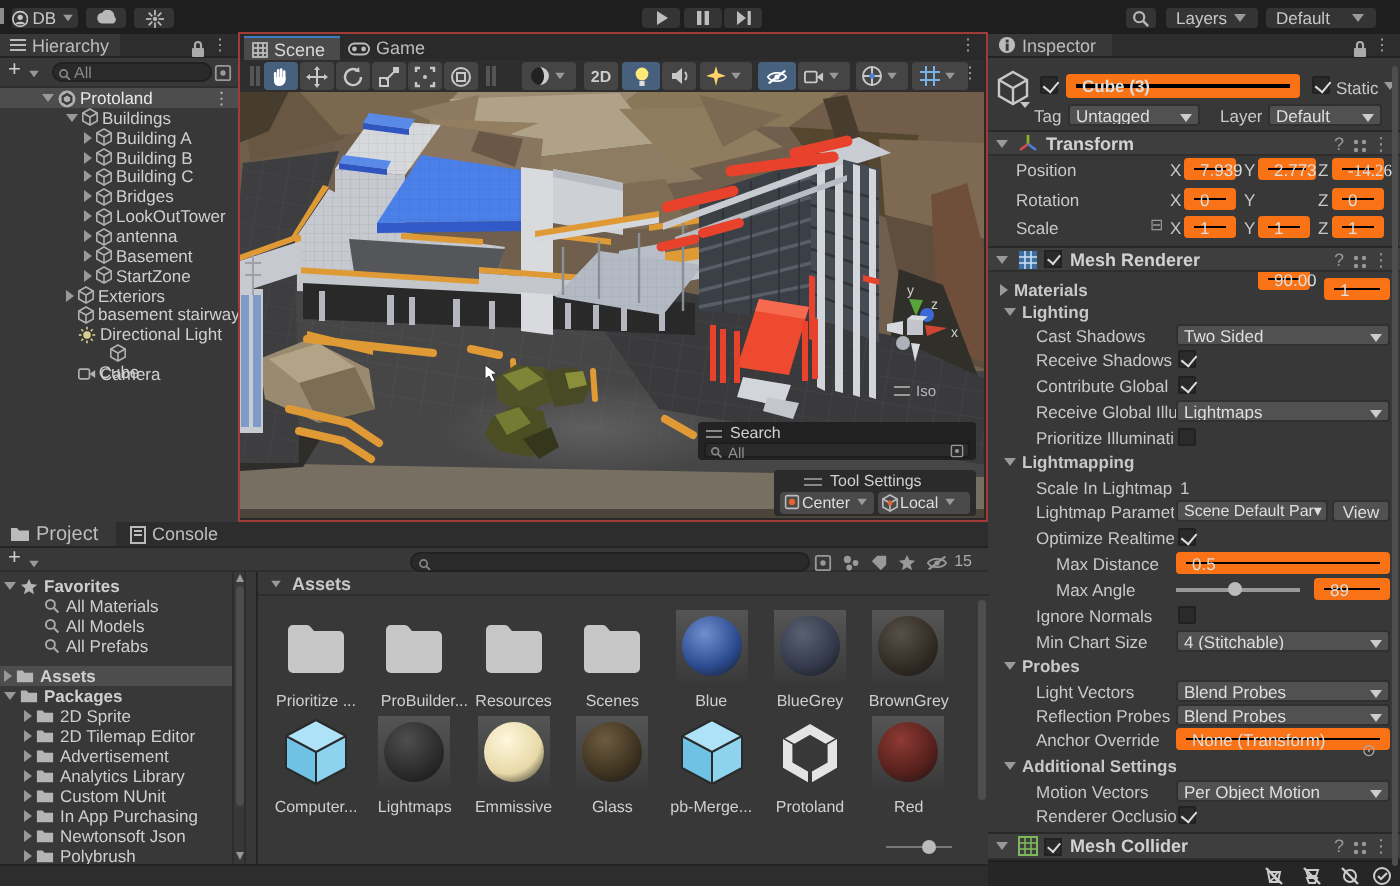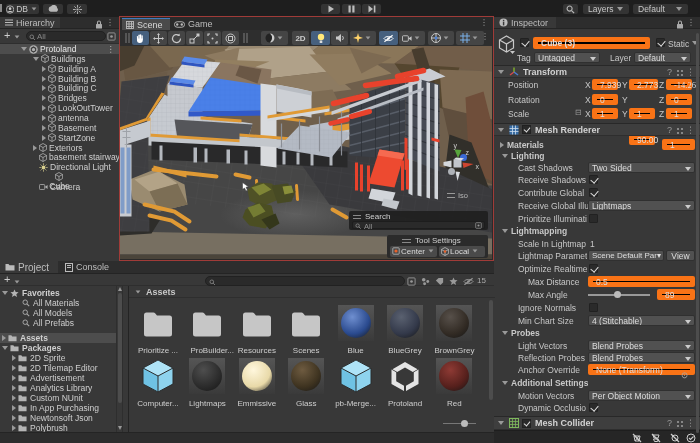--- a/index.html
+++ b/index.html
@@ -798,21 +798,21 @@
         <div class="irow bold" style="left:8px;top:298px;"><span class="arr d" style="margin-right:3px"></span>Probes</div>
         <div class="irow" style="left:24px;top:311px;">Light Vectors</div>
         <div class="dd" style="left:94px;top:311px;width:107px;">Blend Probes<span class="caret"></span></div>
         <div class="irow" style="left:24px;top:323px;">Reflection Probes</div>
         <div class="dd" style="left:94px;top:323px;width:107px;">Blend Probes<span class="caret"></span></div>
         <div class="irow" style="left:24px;top:335px;">Anchor Override</div>
         <div class="fld" style="left:94px;top:335px;width:107px;">None (Transform)<span style="position:absolute;right:2px;top:1px;color:#aaa;">⊙</span></div>
         <div class="irow bold" style="left:8px;top:348px;"><span class="arr d" style="margin-right:3px"></span>Additional Settings</div>
         <div class="irow" style="left:24px;top:361px;">Motion Vectors</div>
         <div class="dd" style="left:94px;top:361px;width:107px;">Per Object Motion<span class="caret"></span></div>
-        <div class="irow" style="left:24px;top:373px;">Dynamic Occlusio</div>
+        <div class="irow" style="left:24px;top:373px;">Renderer Occlusio</div>
         <div class="chk on" style="left:95px;top:374px;"></div>
         <div class="hdr" style="top:387px;height:14px;">
           <span class="arr d" style="margin-left:4px"></span>
     <svg width="10" height="10" viewBox="0 0 10 10" style="margin-left:3px">
             <rect x="0.5" y="0.5" width="9" height="9" fill="none" stroke="#7eb85c" stroke-width="1"></rect>
             <g stroke="#7eb85c" stroke-width="0.8">
               <line x1="0.5" y1="3.5" x2="9.5" y2="3.5"></line>
               <line x1="0.5" y1="6.5" x2="9.5" y2="6.5"></line>
               <line x1="3.5" y1="0.5" x2="3.5" y2="9.5"></line>
               <line x1="6.5" y1="0.5" x2="6.5" y2="9.5"></line>

